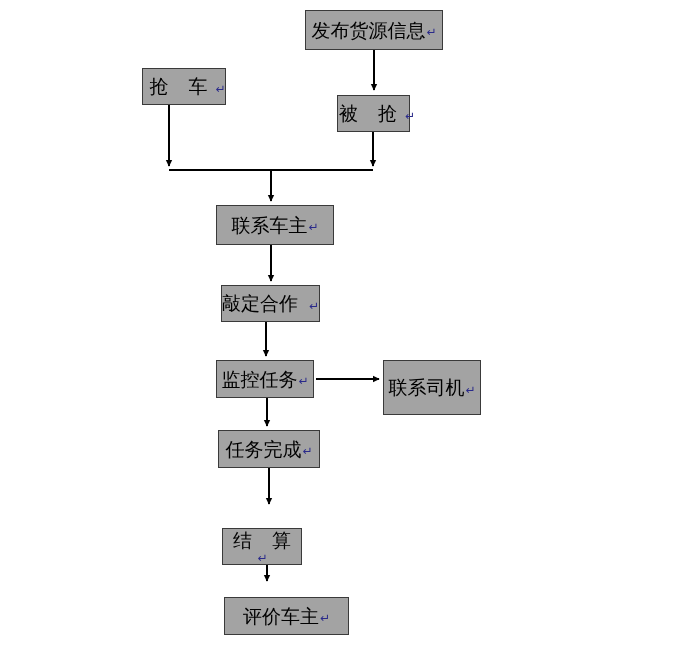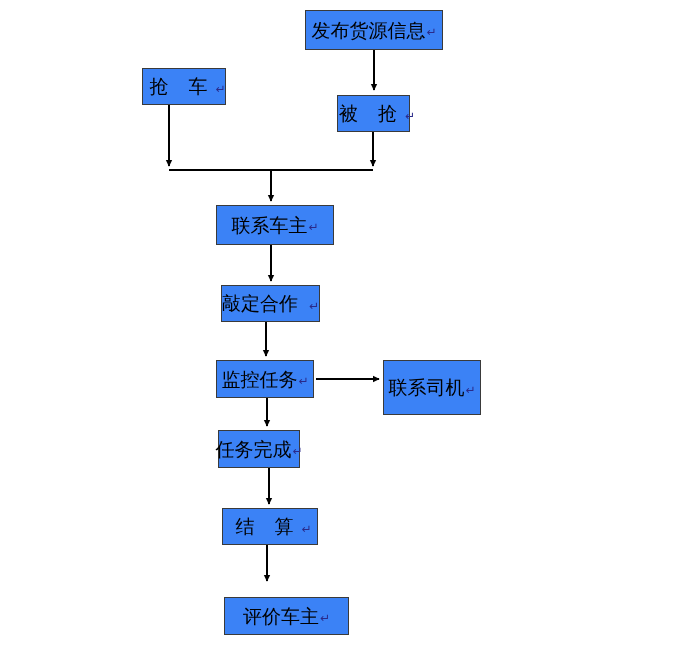--- a/index.html
+++ b/index.html
@@ -12,21 +12,21 @@
     width: 680px;
     height: 652px;
     background: #ffffff;
     font-family: "DejaVu Sans", "Liberation Sans", sans-serif;
     overflow: hidden;
   }
   .node {
     position: absolute;
     box-sizing: border-box;
     border: 1.5px solid #3a3a3a;
-    background: #3b82f6;
+    background: #a3a3a3;
     display: flex;
     align-items: center;
     justify-content: center;
     color: #000000;
     font-size: 19px;
     line-height: 1;
     white-space: nowrap;
   }
   .node .label {
     display: inline-block;
@@ -115,26 +115,26 @@
   <div class="node" style="left: 216px; top: 360px; width: 98px; height: 38px; text-align: center;">
     <span class="label">监控任务</span>
       <span class="pilcrow">↵</span>
   </div>
 
   <div class="node" style="left: 383px; top: 360px; width: 98px; height: 55px;">
     <span class="label">联系司机</span>
       <span class="pilcrow">↵</span>
   </div>
 
-  <div class="node" style="left: 218px; top: 430px; width: 82px; height: 38px;">
+  <div class="node" style="left: 218px; top: 430px; width: 102px; height: 38px;">
     <span class="label">任务完成</span>
       <span class="pilcrow">↵</span>
   </div>
 
-  <div class="node" style="left: 222px; top: 508px; width: 96px; height: 37px;">
+  <div class="node" style="left: 222px; top: 528px; width: 80px; height: 37px; flex-direction: column;">
     <span class="label spaced">结 算</span>
       <span class="pilcrow">↵</span>
   </div>
 
   <div class="node" style="left: 224px; top: 585px; width: 125px; height: 38px; margin-top: 12px;">
     <span class="label">评价车主</span>
       <span class="pilcrow">↵</span>
   </div>
 
 </div>

